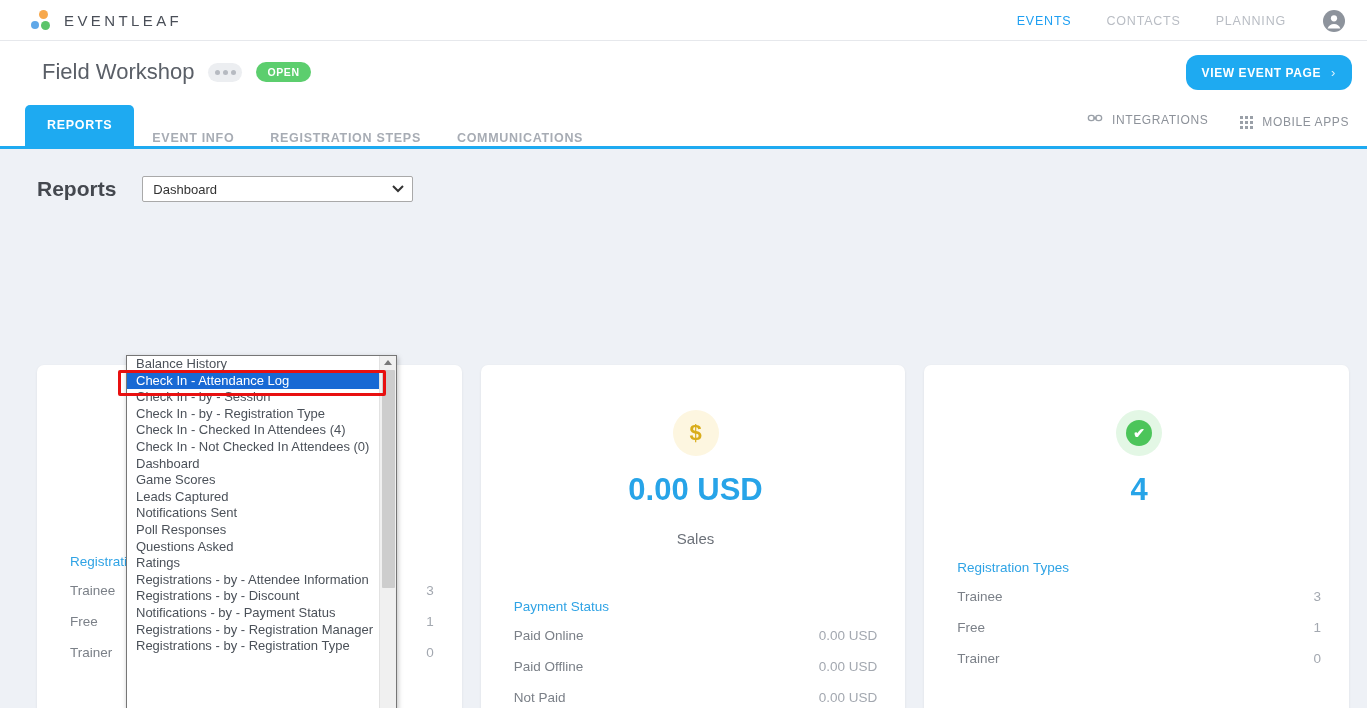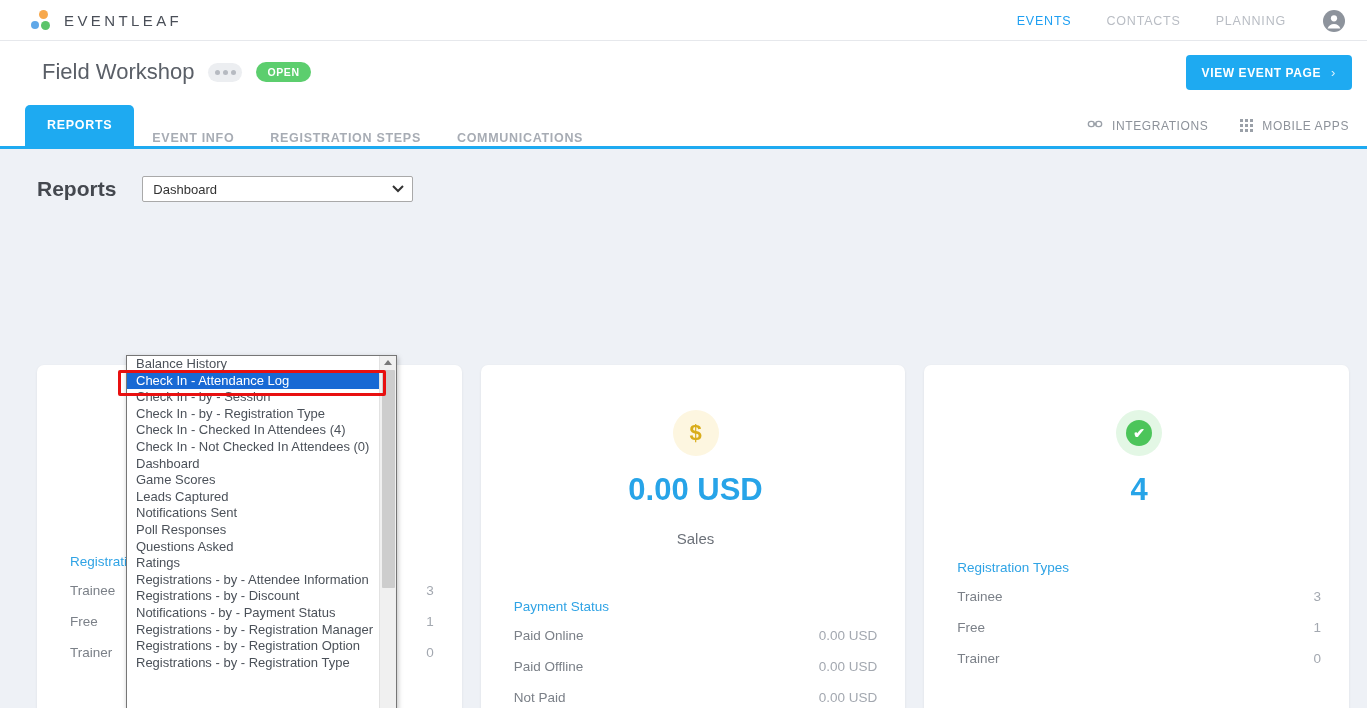--- a/index.html
+++ b/index.html
@@ -78,21 +78,21 @@
   .open-badge {
     margin-left: 14px;
     background: #5cce6e; color: #fff;
     font-size: 10.5px; font-weight: bold; letter-spacing: 0.6px;
     padding: 4px 11px; border-radius: 11px;
   }
   .view-event-btn {
     position: absolute; right: 15px; top: 14px;
     background: #1eaaf1; color: #fff;
     font-size: 12px; letter-spacing: 0.6px; font-weight: bold;
-    padding: 10px 16px; border-radius: 4px;
+    padding: 10px 16px; border-radius: 12px;
     border: none; cursor: pointer;
     display: flex; align-items: center; gap: 10px;
   }
   .view-event-btn .chev { font-size: 13px; opacity: .85; font-weight: normal;}
 
   
   .tabbar {
     height: 46px; background: #fff;
     display: flex; align-items: flex-end;
     position: relative;
@@ -103,22 +103,22 @@
     font-size: 12.5px; letter-spacing: 0.7px; font-weight: bold;
     color: #a7acb4; padding: 12px 18px 1px 18px;
     cursor: pointer; white-space: nowrap;
   }
   .tab.active {
     background: #1eaaf1; color: #fff;
     border-radius: 5px 5px 0 0;
     padding: 13px 22px 14px 22px;
   }
   .tabbar-right {
-    position: absolute; right: 18px; bottom: 11px;
-    display: flex; align-items: center; gap: 32px;
+    position: absolute; right: 18px; bottom: 17px;
+    display: flex; align-items: flex-end; gap: 32px;
   }
   .tb-item {
     display: flex; align-items: center; gap: 9px;
     font-size: 12px; letter-spacing: 0.6px; color: #8d929a;
     cursor: pointer;
   }
   .grid-dots {
     display: grid; grid-template-columns: repeat(3, 3px);
     grid-template-rows: repeat(3, 3px); gap: 2px;
   }
@@ -416,21 +416,20 @@
         <div class="dd-item">Game Scores</div>
         <div class="dd-item">Leads Captured</div>
         <div class="dd-item">Notifications Sent</div>
         <div class="dd-item">Poll Responses</div>
         <div class="dd-item">Questions Asked</div>
         <div class="dd-item">Ratings</div>
         <div class="dd-item">Registrations - by - Attendee Information</div>
         <div class="dd-item">Registrations - by - Discount</div>
         <div class="dd-item">Notifications - by - Payment Status</div>
         <div class="dd-item">Registrations - by - Registration Manager</div>
-        <div class="dd-item">Registrations - by - Registration Option</div>
         <div class="dd-item">Registrations - by - Registration Type</div>
       </div>
     <div class="dd-scroll">
       <div class="dd-arrow up"></div>
       <div class="dd-thumb"></div>
       <div class="dd-arrow down"></div>
     </div>
   </div>
 
   <div class="annot-rect"></div>

